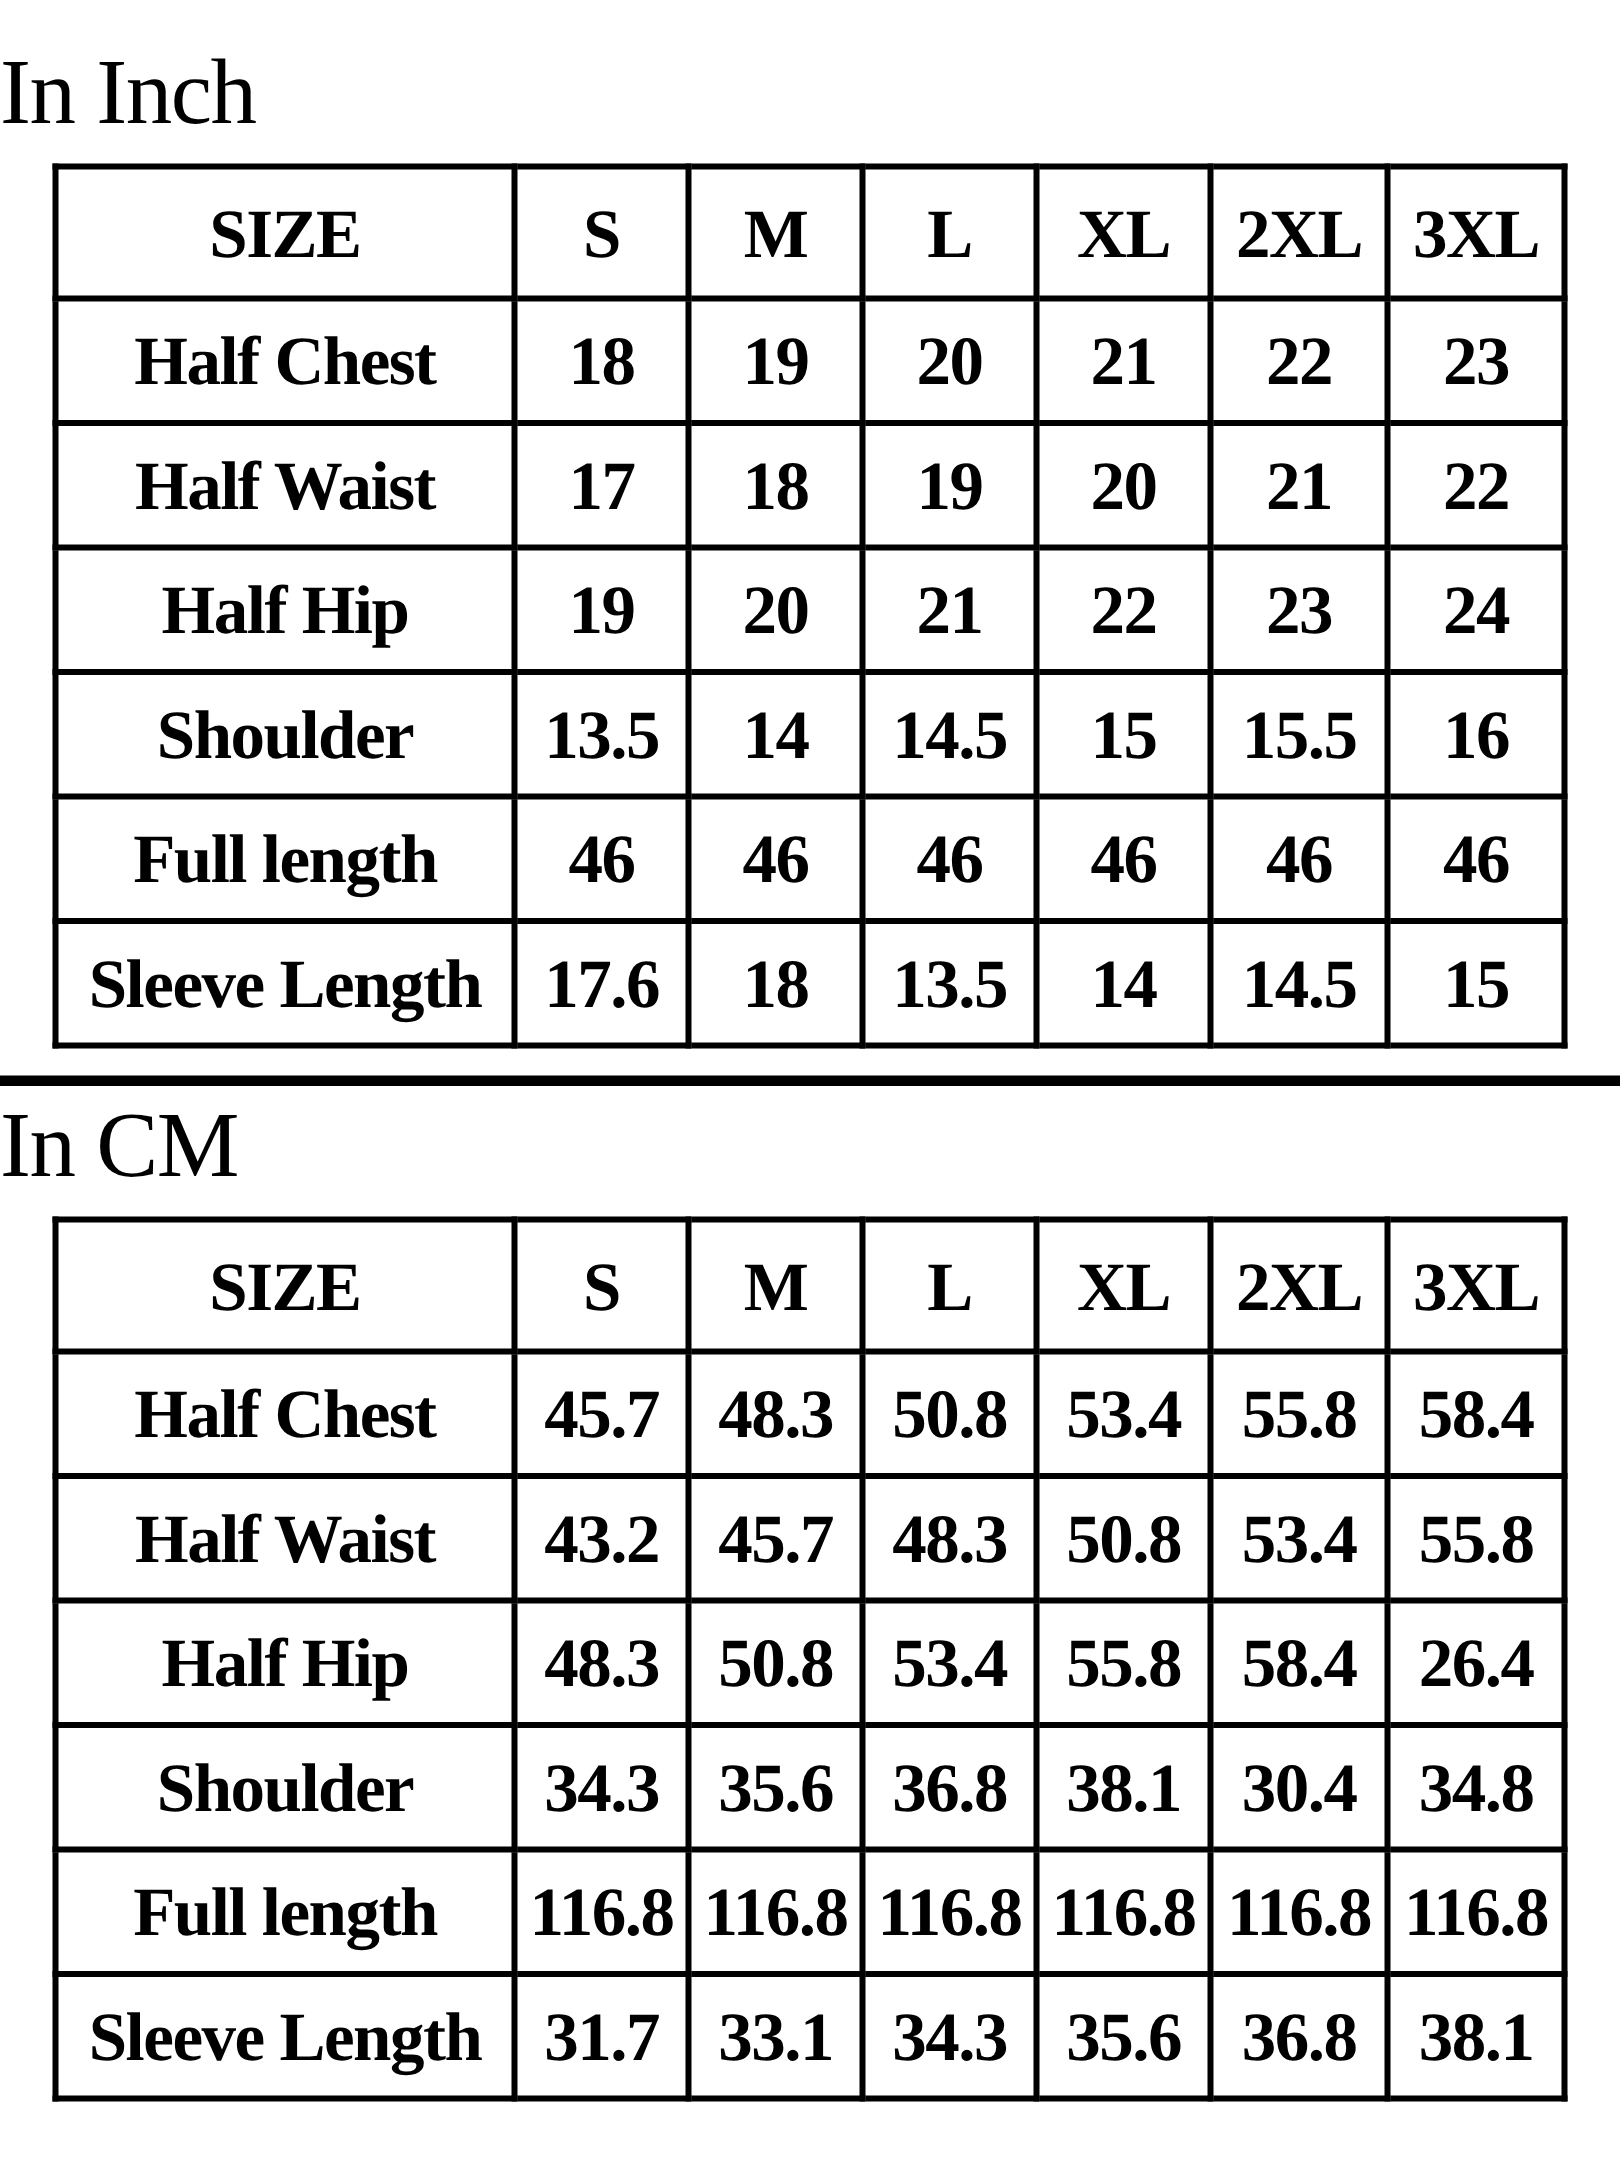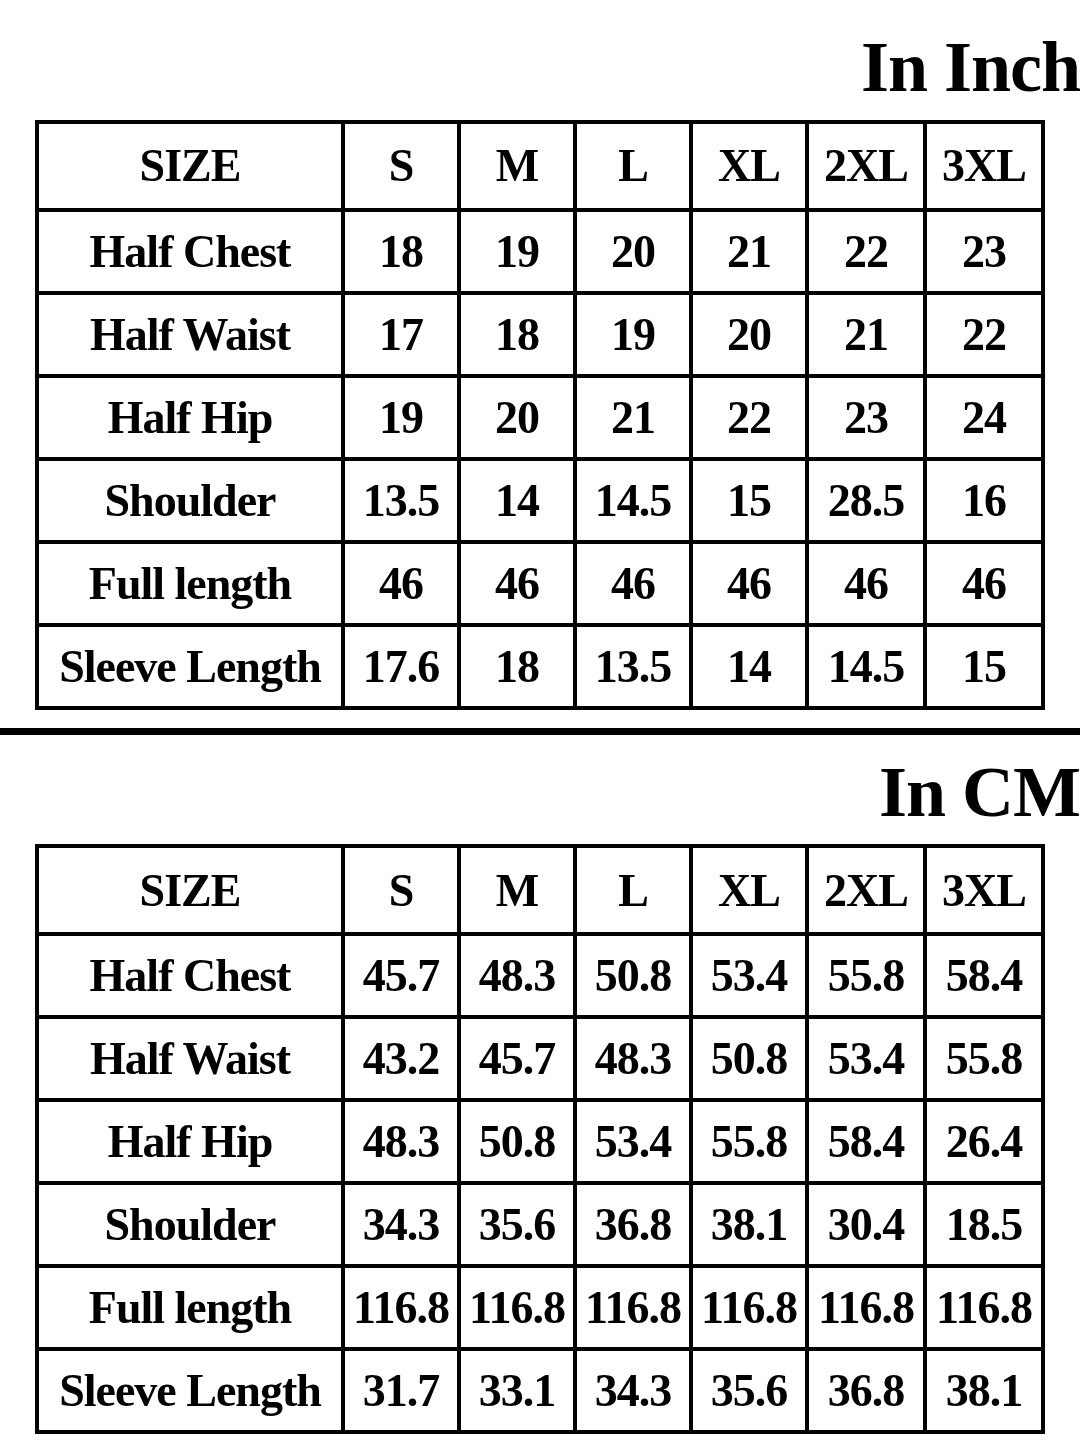--- a/index.html
+++ b/index.html
@@ -12,29 +12,29 @@
     font-family: "Liberation Serif", serif;
     font-weight: bold;
   }
   .sheet {
     width: 1080px;
     height: 1440px;
     overflow: hidden;
     background: #ffffff;
   }
   .table-title {
-    text-align: right;
-    font-size: 72px;
-    font-weight: bold;
+    text-align: left;
+    font-size: 62px;
+    font-weight: normal;
     line-height: 1.05;
     margin: 0;
     letter-spacing: -1px;
   }
   .title-inch { padding-top: 30px; }
-  .title-cm   { padding-top: 20px; }
+  .title-cm   { padding-top: 8px; }
   .size-table {
     width: 1006px;
     margin: 14px auto 0 auto;
     border-collapse: collapse;
     table-layout: fixed;
   }
   .size-table th, .size-table td {
     border: 4px solid #000000;
     text-align: center;
     vertical-align: middle;
@@ -107,21 +107,21 @@
       <td>22</td>
       <td>23</td>
       <td>24</td>
     </tr>
     <tr>
       <td>Shoulder</td>
       <td>13.5</td>
       <td>14</td>
       <td>14.5</td>
       <td>15</td>
-      <td>28.5</td>
+      <td>15.5</td>
       <td>16</td>
     </tr>
     <tr>
       <td>Full length</td>
       <td>46</td>
       <td>46</td>
       <td>46</td>
       <td>46</td>
       <td>46</td>
       <td>46</td>
@@ -189,21 +189,21 @@
       <td>58.4</td>
       <td>26.4</td>
     </tr>
     <tr>
       <td>Shoulder</td>
       <td>34.3</td>
       <td>35.6</td>
       <td>36.8</td>
       <td>38.1</td>
       <td>30.4</td>
-      <td>18.5</td>
+      <td>34.8</td>
     </tr>
     <tr>
       <td>Full length</td>
       <td>116.8</td>
       <td>116.8</td>
       <td>116.8</td>
       <td>116.8</td>
       <td>116.8</td>
       <td>116.8</td>
     </tr>

